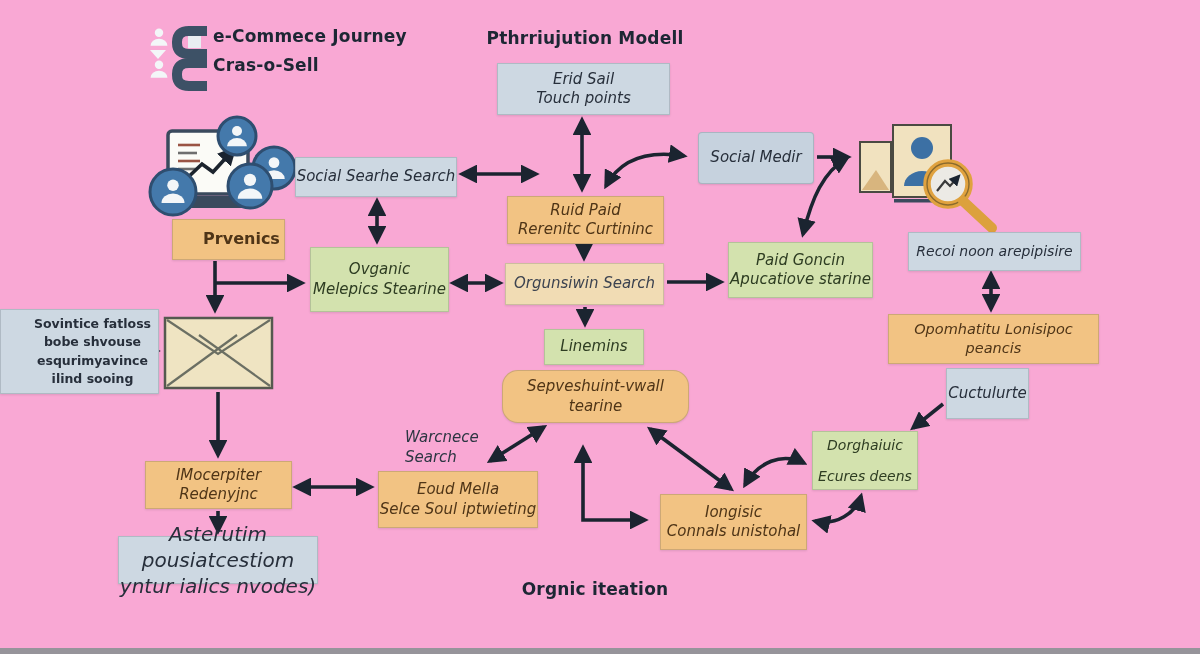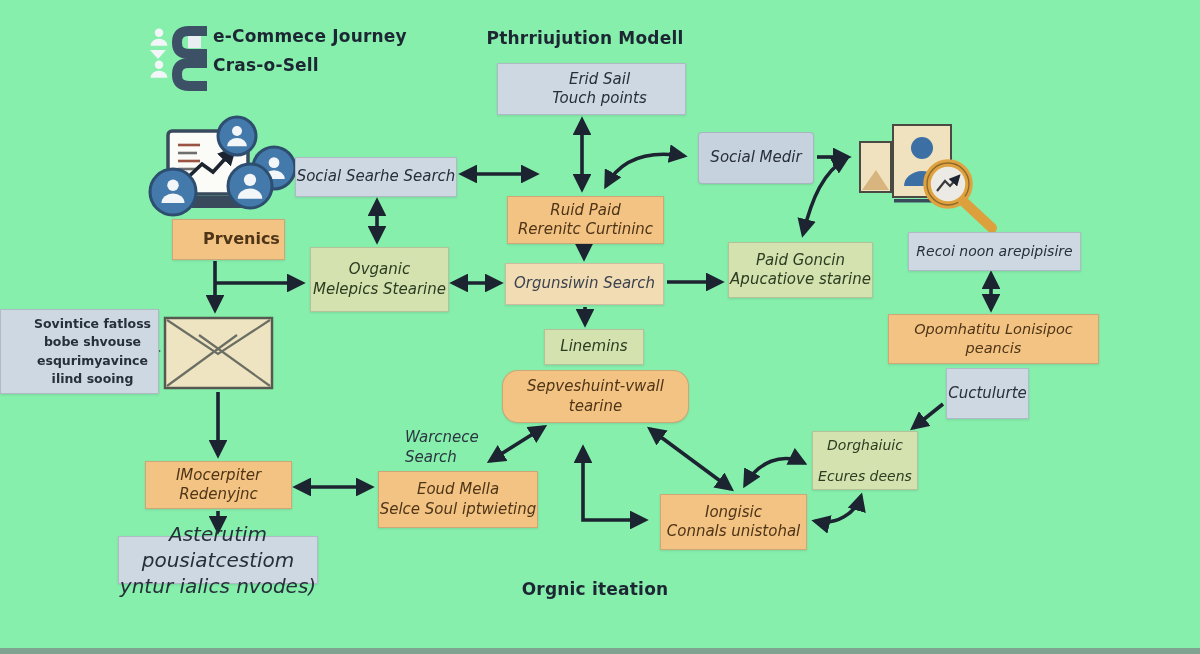--- a/index.html
+++ b/index.html
@@ -1,18 +1,18 @@
 <!DOCTYPE html>
 <html><head>
 <meta charset="utf-8">
 <style>
   html,body{margin:0;padding:0;}
   #stage{
     position:relative;width:1200px;height:654px;overflow:hidden;
-    background:#86efac;
+    background:#f9a8d4;
     font-family:"DejaVu Sans","Liberation Sans",sans-serif;
     color:#1E2833;
   }
   .box{
     position:absolute;display:flex;flex-direction:column;align-items:center;justify-content:center;
     font-style:italic;font-size:15px;line-height:1.3;text-align:center;
     border:1px solid rgba(40,50,60,0.18);
     box-shadow:0 1px 2px rgba(30,40,50,0.12);
   }
   .light{background:#CDD8E2;color:#272F3B;}
@@ -134,21 +134,21 @@
     </g>
 
     <rect x="0" y="648" width="1200" height="6" fill="#7D8F8B" opacity="0.8"></rect>
   </svg>
 
   <div class="hdr" style="left:213px;top:26px;">e-Commece Journey</div>
   <div class="hdr" style="left:213px;top:55px;">Cras-o-Sell</div>
 
   <div class="hdr" style="left:460px;top:28px;width:250px;text-align:center;">Pthrriujution Modell</div>
 
-  <div class="box light" style="left:497px;top:63px;width:171px;height:50px;padding-left:16px;">
+  <div class="box light" style="left:497px;top:63px;width:171px;height:50px;">
     <span class="l">Erid Sail</span>
     <span class="l">Touch points</span>
   </div>
 
   <div class="box light" style="left:295px;top:157px;width:160px;height:38px;">
     <span class="l">Social Searhe Search</span>
   </div>
 
   <div class="box orange boldtxt" style="left:172px;top:219px;width:85px;height:39px;font-size:16px;">
     <span class="l">Prvenics</span>

